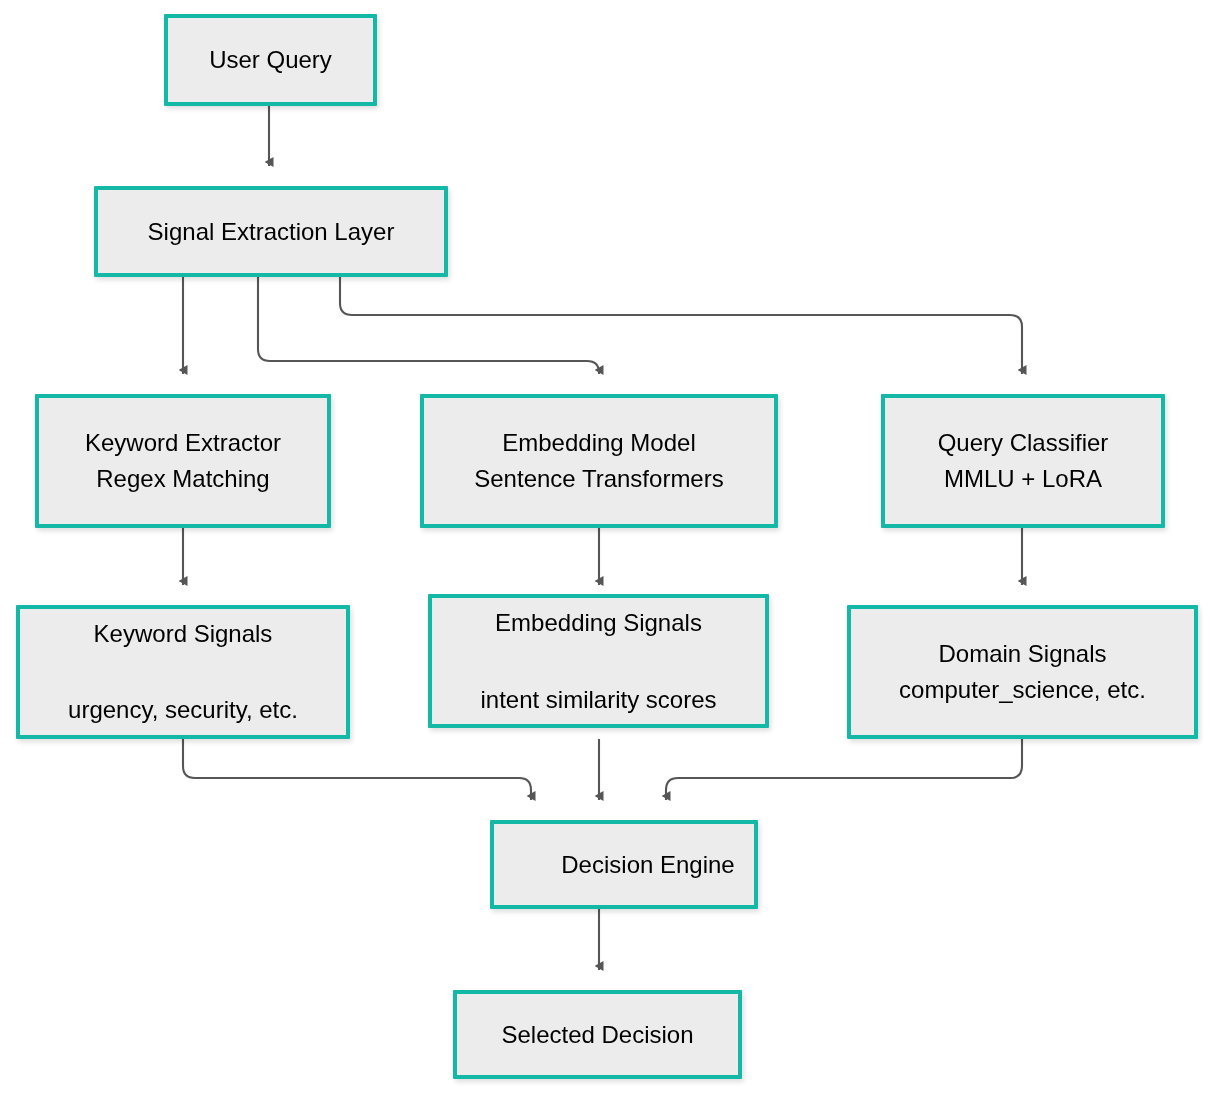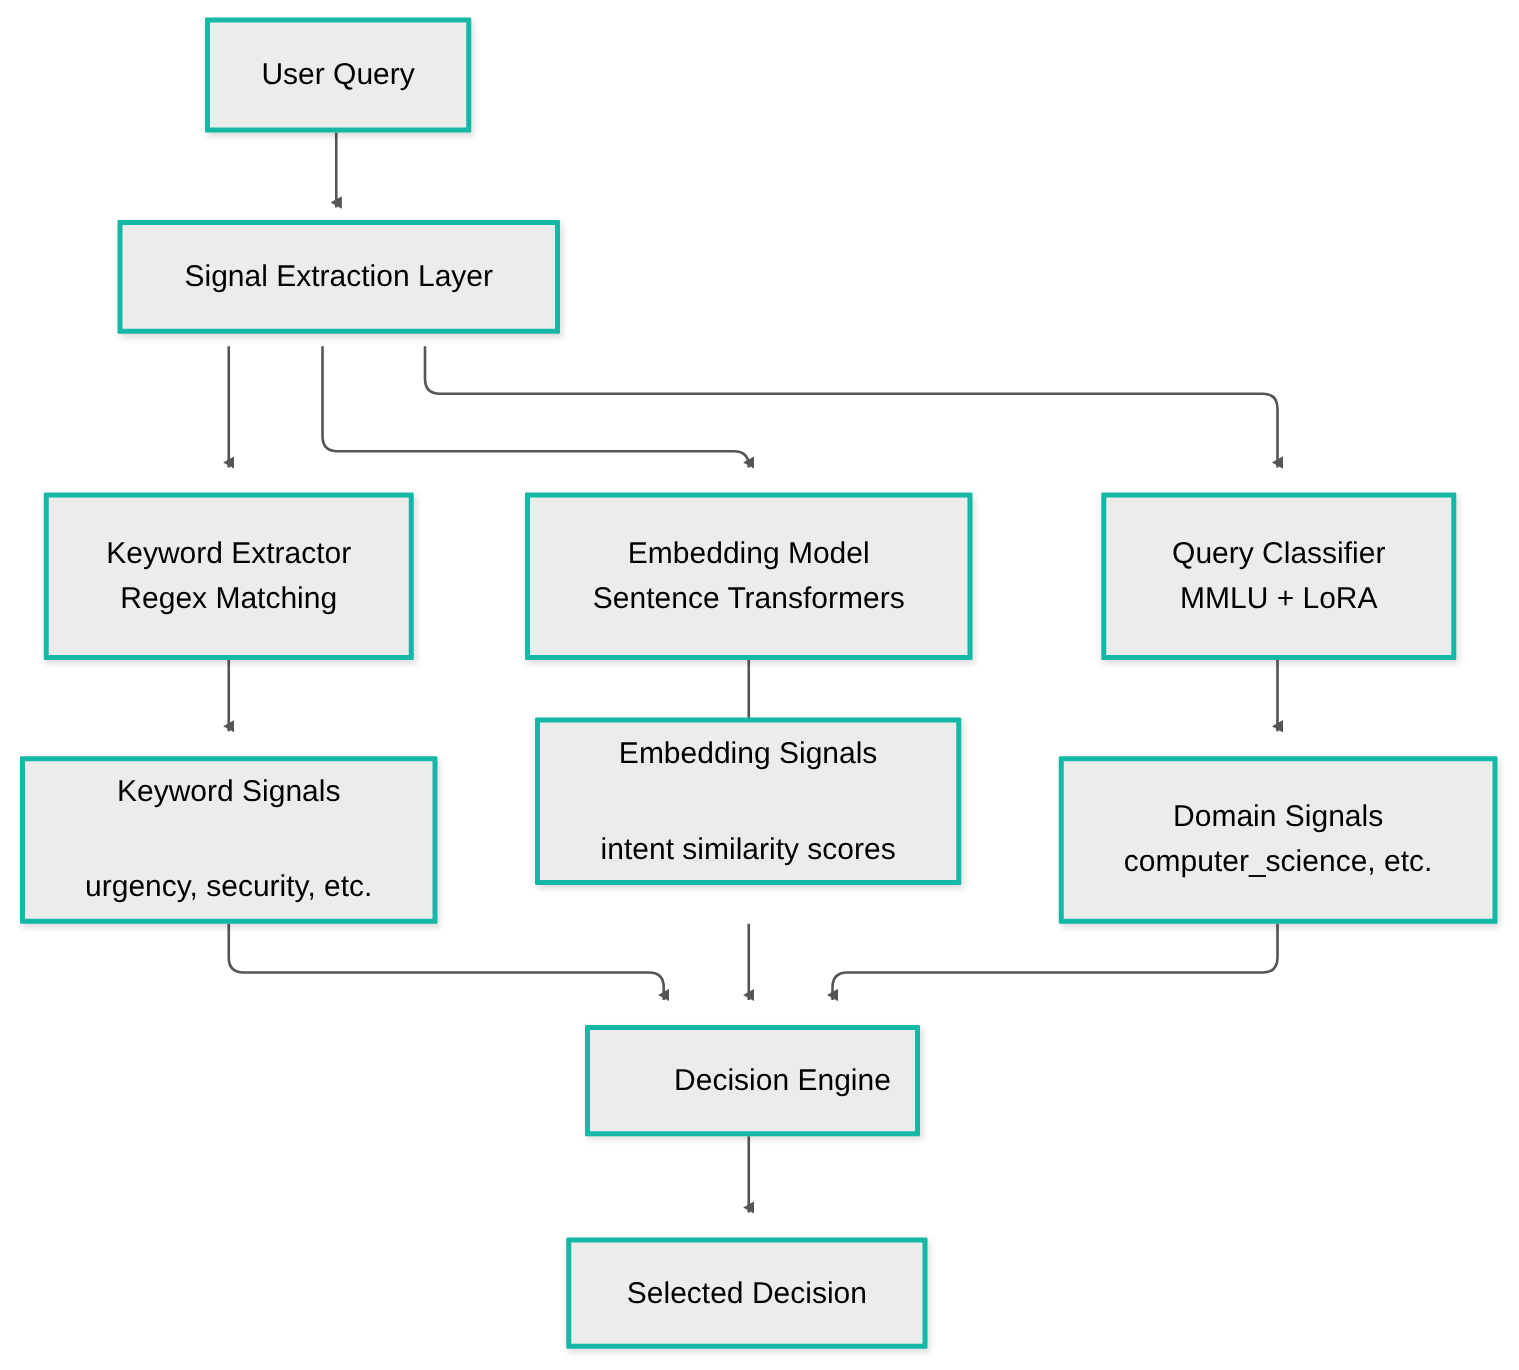--- a/index.html
+++ b/index.html
@@ -82,21 +82,21 @@
       <path d="M1022,739 L1022,766 Q1022,778 1010,778 L678,778 Q666,778 666,790 L666,800" marker-end="url(#arrowhead)"></path>
 
       <path d="M599,909 L599,970" marker-end="url(#arrowhead)"></path>
     </g>
   </svg>
 
   <div class="node" style="left:164px; top:14px; width:213px; height:92px;">
     <span>User Query</span>
   </div>
 
-  <div class="node" style="left:94px; top:176px; width:354px; height:91px;">
+  <div class="node" style="left:94px; top:186px; width:354px; height:91px;">
     <span>Signal Extraction Layer</span>
   </div>
 
   <div class="node" style="left:35px; top:394px; width:296px; height:134px;">
     <span>Keyword Extractor</span>
     <span class="line2">Regex Matching</span>
   </div>
 
   <div class="node" style="left:420px; top:394px; width:358px; height:134px;">
     <span>Embedding Model</span>
@@ -106,31 +106,31 @@
   <div class="node" style="left:881px; top:394px; width:284px; height:134px;">
     <span>Query Classifier</span>
     <span class="line2">MMLU + LoRA</span>
   </div>
 
   <div class="node" style="left:16px; top:605px; width:334px; height:134px;gap:40px;">
     <span>Keyword Signals</span>
     <span class="line2">urgency, security, etc.</span>
   </div>
 
-  <div class="node" style="left:428px; top:574px; width:341px; height:134px;gap:41px;">
+  <div class="node" style="left:428px; top:594px; width:341px; height:134px;gap:41px;">
     <span>Embedding Signals</span>
     <span class="line2">intent similarity scores</span>
   </div>
 
   <div class="node" style="left:847px; top:605px; width:351px; height:134px;">
     <span>Domain Signals</span>
     <span class="line2">computer_science, etc.</span>
   </div>
 
-  <div class="node" style="left:468px; top:820px; width:268px; height:89px;padding-left:48px;">
+  <div class="node" style="left:490px; top:820px; width:268px; height:89px;padding-left:48px;">
     <span>Decision Engine</span>
   </div>
 
   <div class="node" style="left:453px; top:990px; width:289px; height:89px;">
     <span>Selected Decision</span>
   </div>
 
 </div>
 
 </body></html>

